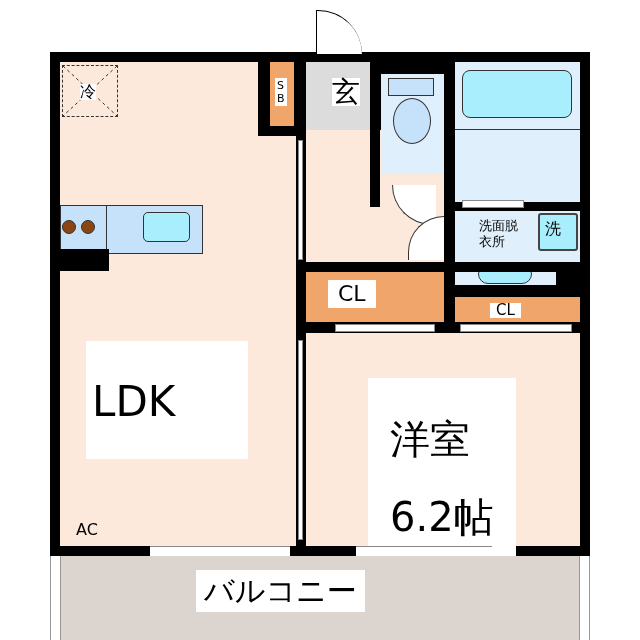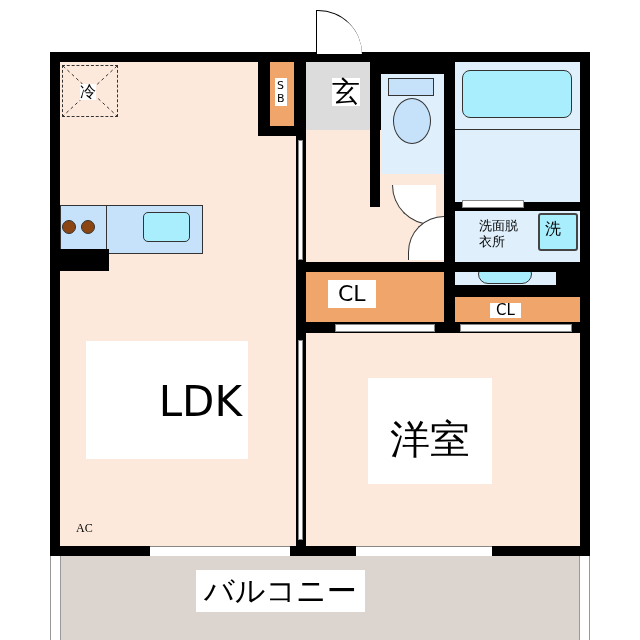--- a/index.html
+++ b/index.html
@@ -75,29 +75,30 @@
 
 <div class="abs orange" style="left:455px;top:297px;width:125px;height:25px;"></div>
 <div class="label" style="left:490px;top:303px;font-size:15px;padding:0 6px;">CL</div>
 
 <div class="abs" style="left:335px;top:324px;width:100px;height:8px;background:#fff;border:1px solid #888;"></div>
 <div class="abs" style="left:460px;top:324px;width:112px;height:8px;background:#fff;border:1px solid #888;"></div>
 
 <div class="abs floor" style="left:306px;top:333px;width:274px;height:213px;"></div>
 <div class="label" style="left:368px;top:378px;padding:6px 22px;">
   <div style="font-size:40px;line-height:46px;">洋室</div>
+  <div style="font-size:40px;line-height:46px;">6.2帖</div>
 </div>
 
 <div class="abs wall" style="left:296px;top:52px;width:10px;height:494px;"></div>
 <div class="abs" style="left:298px;top:140px;width:5px;height:120px;background:#fff;border:1px solid #888;"></div>
 <div class="abs" style="left:298px;top:340px;width:5px;height:200px;background:#fff;border:1px solid #888;"></div>
 
 <div class="label" style="left:86px;top:341px;padding:4px 6px;width:150px;height:110px;">
-  <div style="font-size:42px;line-height:50px;text-align:right;">LDK</div>
+  <div style="font-size:42px;line-height:50px;">LDK</div>
 </div>
-<div class="label" style="left:76px;top:522px;font-size:12px;background:transparent;font-family:Liberation Serif, serif;">AC</div>
+<div class="label" style="left:76px;top:522px;font-size:16px;background:transparent;">AC</div>
 
 <div class="win" style="left:150px;top:546px;width:140px;height:9px;"></div>
 <div class="win" style="left:356px;top:546px;width:136px;height:9px;"></div>
 
 <div class="abs" style="left:50px;top:556px;width:540px;height:84px;border-left:1px solid #999;border-right:1px solid #999;background:#fff;"></div>
 <div class="abs" style="left:60px;top:556px;width:520px;height:84px;background:#dcd4ce;border-left:1px solid #999;border-right:1px solid #999;"></div>
 <div class="label" style="left:196px;top:570px;font-size:30px;padding:6px 8px;">バルコニー</div>
 
 </body></html>

